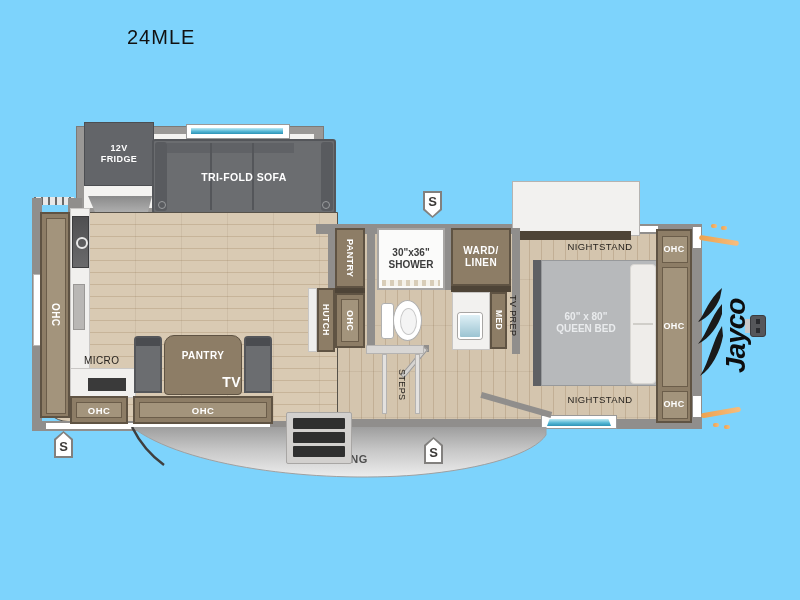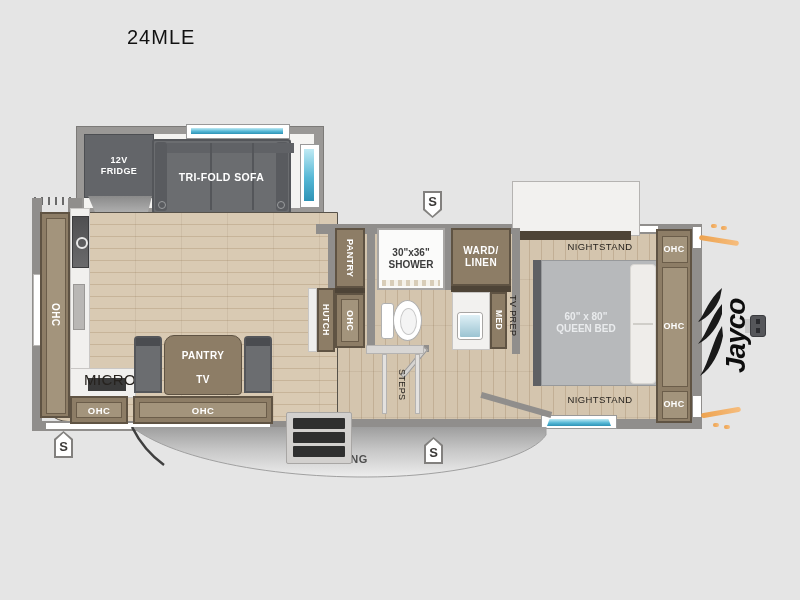--- a/index.html
+++ b/index.html
@@ -1,16 +1,16 @@
 <!DOCTYPE html>
 <html><head>
 <meta charset="utf-8">
 <style>
   html,body{margin:0;padding:0;background:#fff;}
-  #canvas{position:relative;width:800px;height:600px;background:#e5e5e5;overflow:hidden;
+  #canvas{position:relative;width:800px;height:600px;background:#7dd3fc;overflow:hidden;
           font-family:"Liberation Sans",sans-serif;}
   .abs{position:absolute;}
   .wall{background:#908e8c;}
   .lblw{color:#fff;font-weight:bold;letter-spacing:.4px;}
   .lblk{color:#26221e;font-weight:normal;letter-spacing:.4px;}
   .pre{white-space:pre-line;text-align:center;line-height:1.25;}
   .cab{background:#8d7d66;border:2px solid #5f5343;box-sizing:border-box;}
   .cabin{position:absolute;background:#a3947c;border:1px solid #6b5d4a;}
   .vtxt{writing-mode:vertical-rl;display:flex;align-items:center;justify-content:center;}
   .flex{display:flex;align-items:center;justify-content:center;}
@@ -37,26 +37,26 @@
   <div class="abs" style="left:127px;top:26px;font-size:20px;font-weight:500;color:#111;letter-spacing:1px;">24MLE</div>
 
   <div class="abs" style="left:76px;top:126px;width:246px;height:89px;background:#9a9896;border:1px solid #7c7a78;"></div>
   <div class="abs" style="left:84px;top:134px;width:230px;height:74px;background:#f4f3f1;"></div>
   <div class="abs" style="left:186px;top:124px;width:102px;height:13px;background:#fff;border:1px solid #999;">
     <div class="abs winteal" style="left:4px;top:3px;width:92px;height:6px;"></div>
   </div>
   <div class="abs" style="left:300px;top:144px;width:18px;height:62px;background:#fff;border:1px solid #999;">
     <div class="abs winteal" style="left:3px;top:4px;width:10px;height:52px;"></div>
   </div>
-  <div class="abs flex" style="left:84px;top:134px;width:68px;height:62px;background:#636569;border:1px solid #4c4e52;justify-content:center;">
+  <div class="abs flex" style="left:84px;top:122px;width:68px;height:62px;background:#636569;border:1px solid #4c4e52;justify-content:center;">
     <span class="lblw pre" style="font-size:9px;">12V
 FRIDGE</span>
   </div>
   <div class="abs" style="left:84px;top:196px;width:68px;height:21px;background:linear-gradient(180deg,#8a8a8a,#b9b9b9);clip-path:polygon(6% 0,100% 0,93% 90%,18% 90%);"></div>
-  <div class="abs" style="left:152px;top:139px;width:139px;height:75px;background:#6b6d70;border:2px solid #54565a;border-radius:3px;box-sizing:border-box;">
+  <div class="abs" style="left:152px;top:139px;width:184px;height:75px;background:#6b6d70;border:2px solid #54565a;border-radius:3px;box-sizing:border-box;">
     <div class="abs" style="left:1px;top:1px;width:12px;height:69px;background:#595b5f;border-radius:3px;"></div>
     <div class="abs" style="right:1px;top:1px;width:12px;height:69px;background:#595b5f;border-radius:3px;"></div>
     <div class="abs" style="left:13px;top:2px;width:127px;height:10px;background:#606266;"></div>
     <div class="abs" style="left:56px;top:2px;width:2px;height:67px;background:#54565a;"></div>
     <div class="abs" style="left:98px;top:2px;width:2px;height:67px;background:#54565a;"></div>
     <div class="abs" style="left:4px;bottom:3px;width:6px;height:6px;border:1px solid #9a9c9e;border-radius:50%;"></div>
     <div class="abs" style="right:4px;bottom:3px;width:6px;height:6px;border:1px solid #9a9c9e;border-radius:50%;"></div>
     <div class="abs flex" style="inset:0;">
       <span class="lblw" style="font-size:10.5px;">TRI-FOLD SOFA</span>
     </div>
@@ -95,31 +95,31 @@
         <span class="lblw" style="font-size:10px;">OHC</span>
       </div>
   </div>
   <div class="abs" style="left:70px;top:208px;width:20px;height:168px;background:#f1f0ee;border:1px solid #c9c7c5;box-sizing:border-box;"></div>
   <div class="abs" style="left:72px;top:216px;width:17px;height:52px;background:linear-gradient(180deg,#4f4f51,#6a6a6c);border:1px solid #3c3c3e;box-sizing:border-box;">
     <div class="abs" style="left:3px;top:20px;width:8px;height:8px;border:2px solid #e8e8e8;border-radius:50%;"></div>
   </div>
   <div class="abs" style="left:73px;top:284px;width:12px;height:46px;background:#b9b7b5;border:1px solid #9a9896;box-sizing:border-box;"></div>
   <div class="abs" style="left:70px;top:368px;width:66px;height:30px;background:#f1f0ee;border:1px solid #c9c7c5;box-sizing:border-box;"></div>
   <div class="abs" style="left:88px;top:378px;width:38px;height:13px;background:#3a3a3a;"></div>
-  <div class="abs lblk" style="left:84px;top:355px;font-size:15px;margin-top:16px;">MICRO</div>
+  <div class="abs lblk" style="left:84px;top:355px;font-size:10px;">MICRO</div>
 
   <div class="abs" style="left:134px;top:336px;width:28px;height:57px;background:#6b6d70;border:2px solid #54565a;border-radius:4px 4px 0 0;box-sizing:border-box;">
     <div class="abs" style="left:0;top:0;width:100%;height:8px;background:#4a4c50;"></div>
   </div>
   <div class="abs" style="left:244px;top:336px;width:28px;height:57px;background:#6b6d70;border:2px solid #54565a;border-radius:4px 4px 0 0;box-sizing:border-box;">
     <div class="abs" style="left:0;top:0;width:100%;height:8px;background:#4a4c50;"></div>
   </div>
   <div class="abs" style="left:164px;top:335px;width:78px;height:60px;background:#8d7d66;border:1px solid #5f5343;border-radius:10px 10px 4px 4px;box-sizing:border-box;">
     <div class="abs lblw" style="left:0;top:14px;width:100%;text-align:center;font-size:10px;">PANTRY</div>
-    <div class="abs lblw" style="left:0;top:38px;width:100%;text-align:center;font-size:10px;">TV</div>
+    <div class="abs lblw" style="left:0;top:38px;width:100%;text-align:right;font-size:14px;">TV</div>
   </div>
   <div class="abs cab flex" style="left:70px;top:396px;width:58px;height:28px;">
     <div class="cabin" style="left:4px;top:4px;right:4px;bottom:4px;"></div>
     <span class="lblw" style="position:relative;font-size:9.5px;">OHC</span>
   </div>
   <div class="abs cab flex" style="left:133px;top:396px;width:140px;height:28px;">
     <div class="cabin" style="left:4px;top:4px;right:4px;bottom:4px;"></div>
     <span class="lblw" style="position:relative;font-size:9.5px;">OHC</span>
   </div>
 

